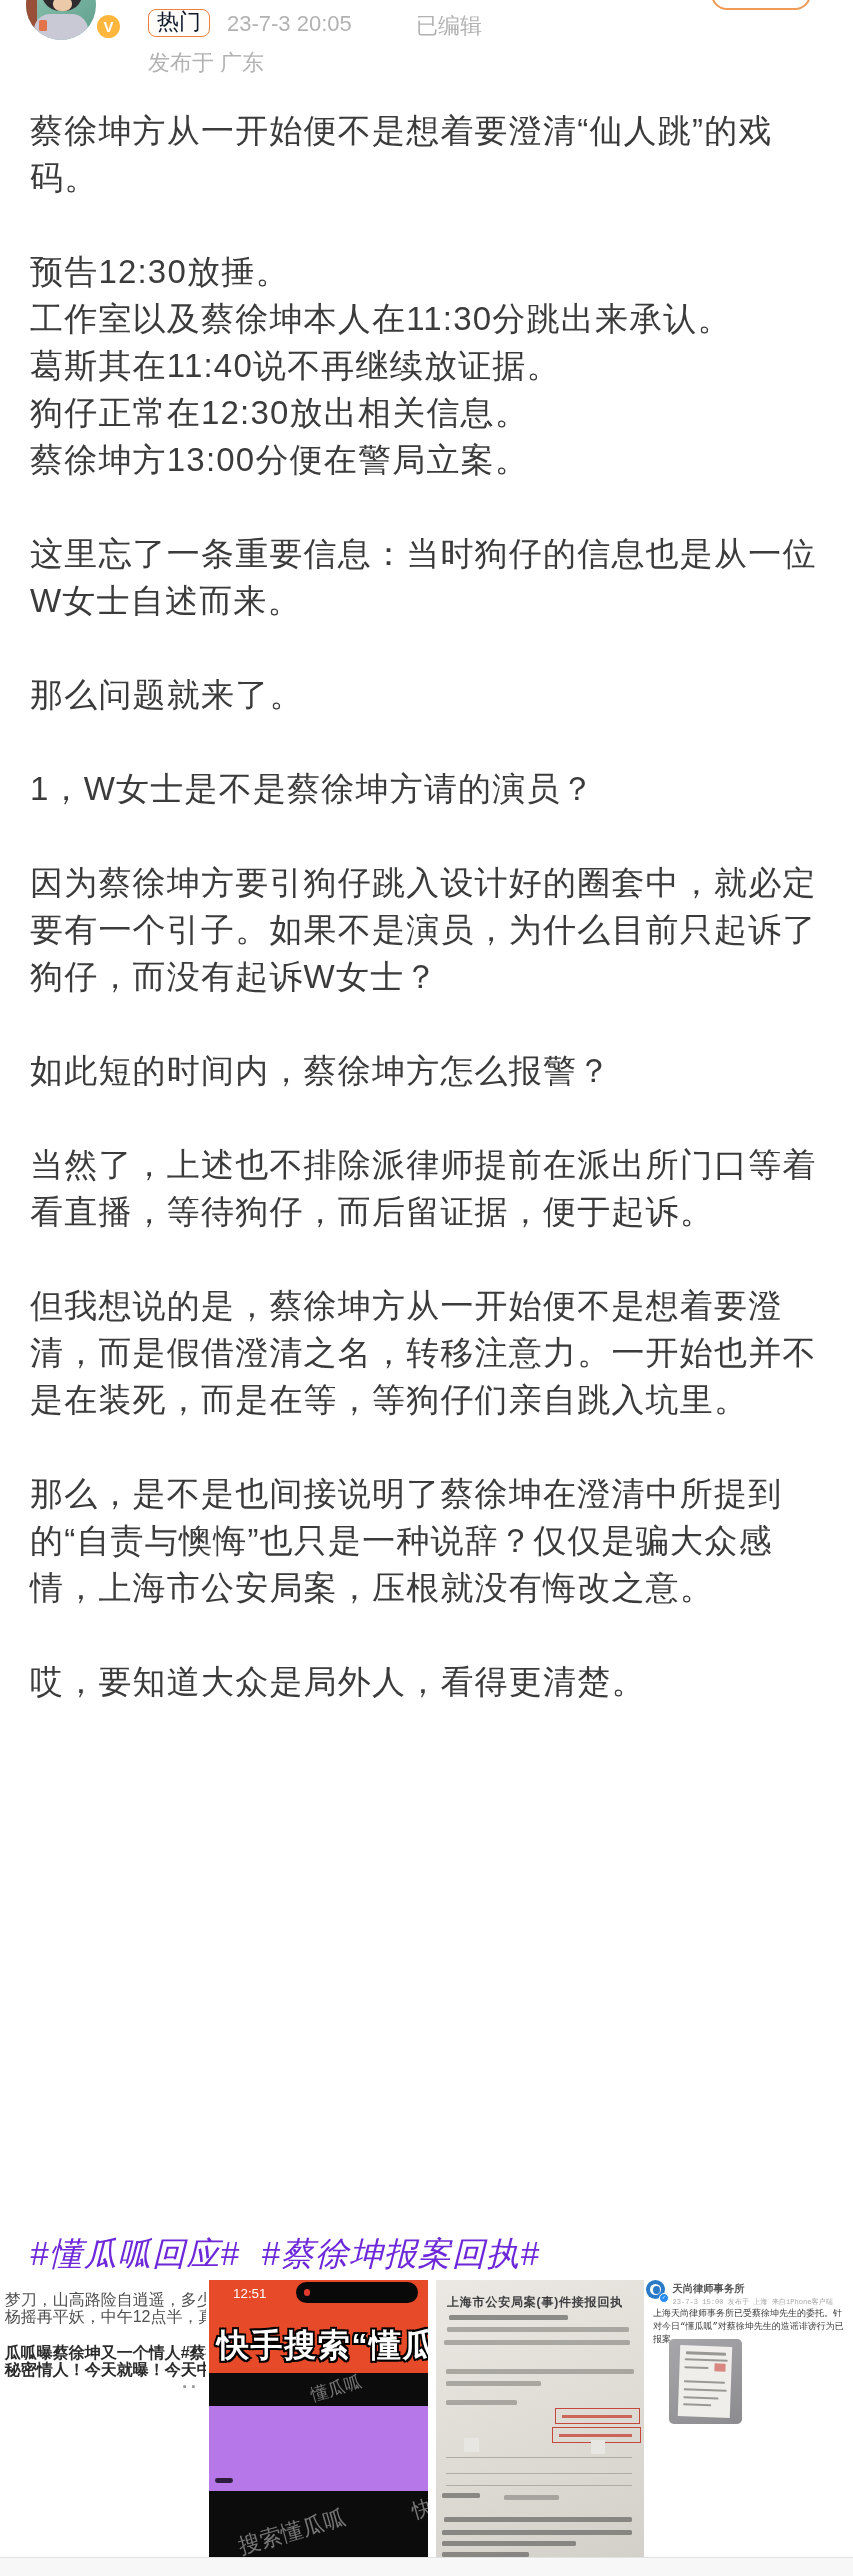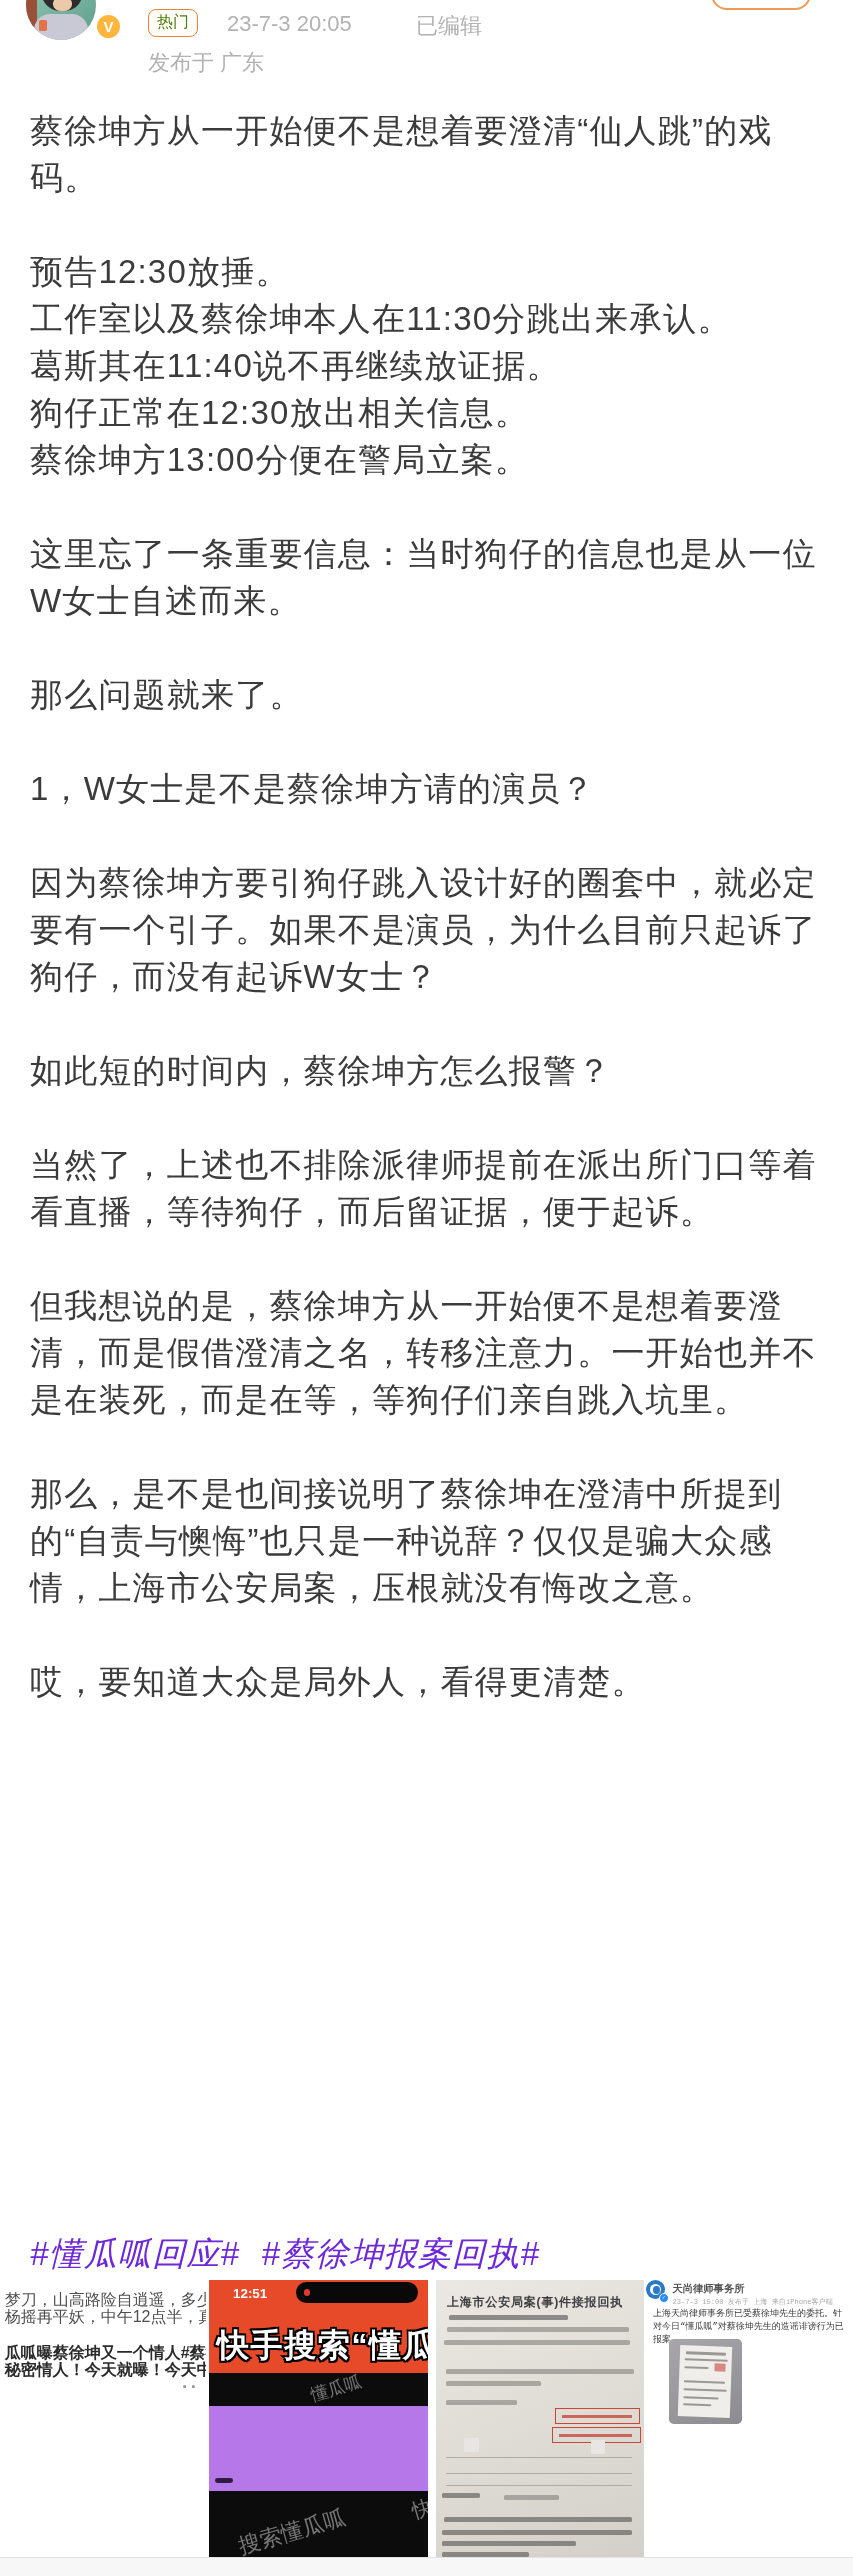--- a/index.html
+++ b/index.html
@@ -14,42 +14,42 @@
   .avatar .hair{position:absolute;left:16px;top:4.7px;width:40px;height:36px;border-radius:52% 55% 48% 50%;background:#2e2a2e;}
   .avatar .face{position:absolute;left:27px;top:27px;width:19px;height:14.2px;border-radius:45%;background:#ecc9a8;}
   .avatar .shirt{position:absolute;left:8px;bottom:-6.3px;width:54px;height:32px;border-radius:16px 16px 0 0;background:#c9c9d6;}
   .avatar .patch{position:absolute;left:12.6px;bottom:9.5px;width:8.7px;height:10.3px;background:#e2734a;border-radius:1.6px;}
   .v-badge{position:absolute;left:95px;top:12.6px;width:27px;height:27px;border-radius:50%;
     background:#ffb63d;border:2.4px solid #fff;box-sizing:border-box;color:#fff;font-weight:bold;
     font-size:15px;display:flex;align-items:center;justify-content:center;}
   .follow-btn{position:absolute;right:42px;top:-25px;width:100px;height:35px;background:#fff;
     border:2.4px solid #f09a56;border-radius:16px;box-sizing:border-box;}
   .hot-badge{position:absolute;left:148px;top:8.7px;padding:0.8px 8px;border:1.6px solid #f0813c;
-    border-radius:8px;color:#4d7c0f;font-size:16px;line-height:24.5px;background:#fffdf9;}
+    border-radius:8px;color:#0f172a;font-size:22px;line-height:24.5px;background:#fffdf9;}
   .meta-text{position:absolute;font-size:22px;color:#b2b2b2;white-space:nowrap;}
   .timestamp{left:227px;top:11px;}
   .edited{left:416px;top:11px;}
   .location{left:148px;top:48px;}
   
   .content{position:absolute;left:30px;right:32px;top:76px;}
   .post-text{margin:0 0 47px 0;font-size:33px;line-height:47px;color:#3b3b3b;
     letter-spacing:1.2px;white-space:pre-line;word-break:break-all;}
   .post-text:first-child{margin-top:31px;}
   .hashtags{position:absolute;left:30px;top:2230px;font-size:33px;letter-spacing:1.2px;line-height:47px;}
   .hashtag{color:#6d28d9;margin-right:11px;font-style:italic;}
   
   .collage{position:absolute;left:0;top:2280px;width:853px;height:277px;}
   .panel{position:absolute;top:0;height:277px;overflow:hidden;}
   .panel1{left:0;width:206px;background:#fff;}
   .p1-line{position:absolute;left:4.7px;font-size:16px;white-space:nowrap;color:#4f4f4f;}
   .p1-line.b{color:#2b2b2b;font-weight:600;}
   .p1-more{position:absolute;left:182px;top:96px;color:#9a9a9a;font-size:19px;letter-spacing:2.4px;font-weight:bold;}
   .panel2{left:209px;width:219px;background:#0c0c0c;}
   .p2-orange{position:absolute;top:0;left:0;right:0;height:93px;background:#e64a28;}
-  .p2-time{position:absolute;left:24px;top:6.3px;color:#fff;font-size:13.4px;font-weight:700;}
+  .p2-time{position:absolute;left:24px;top:6.3px;color:#fff;font-size:13.4px;font-weight:400;}
   .p2-pill{position:absolute;left:87px;top:2.4px;width:122px;height:20.5px;background:#090909;border-radius:11px;}
   .p2-dot{position:absolute;left:8px;top:7.1px;width:6.3px;height:6.3px;border-radius:50%;background:#e03a2e;}
   .p2-headline{position:absolute;left:8px;top:44px;width:332px;color:#fff;font-size:32px;font-weight:800;
     letter-spacing:1.6px;white-space:nowrap;-webkit-text-stroke:3.2px #000;paint-order:stroke fill;
     text-shadow:1.6px 1.6px 0 #000,-1.6px 1.6px 0 #000,1.6px -1.6px 0 #000,-1.6px -1.6px 0 #000;}
   .p2-black1{position:absolute;top:93px;left:0;right:0;height:33px;background:#0c0c0c;}
   .p2-purple{position:absolute;top:126px;left:0;right:0;height:85px;background:#b678e8;}
   .p2-dash{position:absolute;left:6.3px;bottom:8px;width:17.4px;height:4.7px;background:#2e1d3f;border-radius:2.4px;}
   .p2-black2{position:absolute;top:212px;left:0;right:0;bottom:0;background:#0c0c0c;}
   .wm{position:absolute;color:rgba(205,205,205,0.55);transform:rotate(-16deg);white-space:nowrap;}

